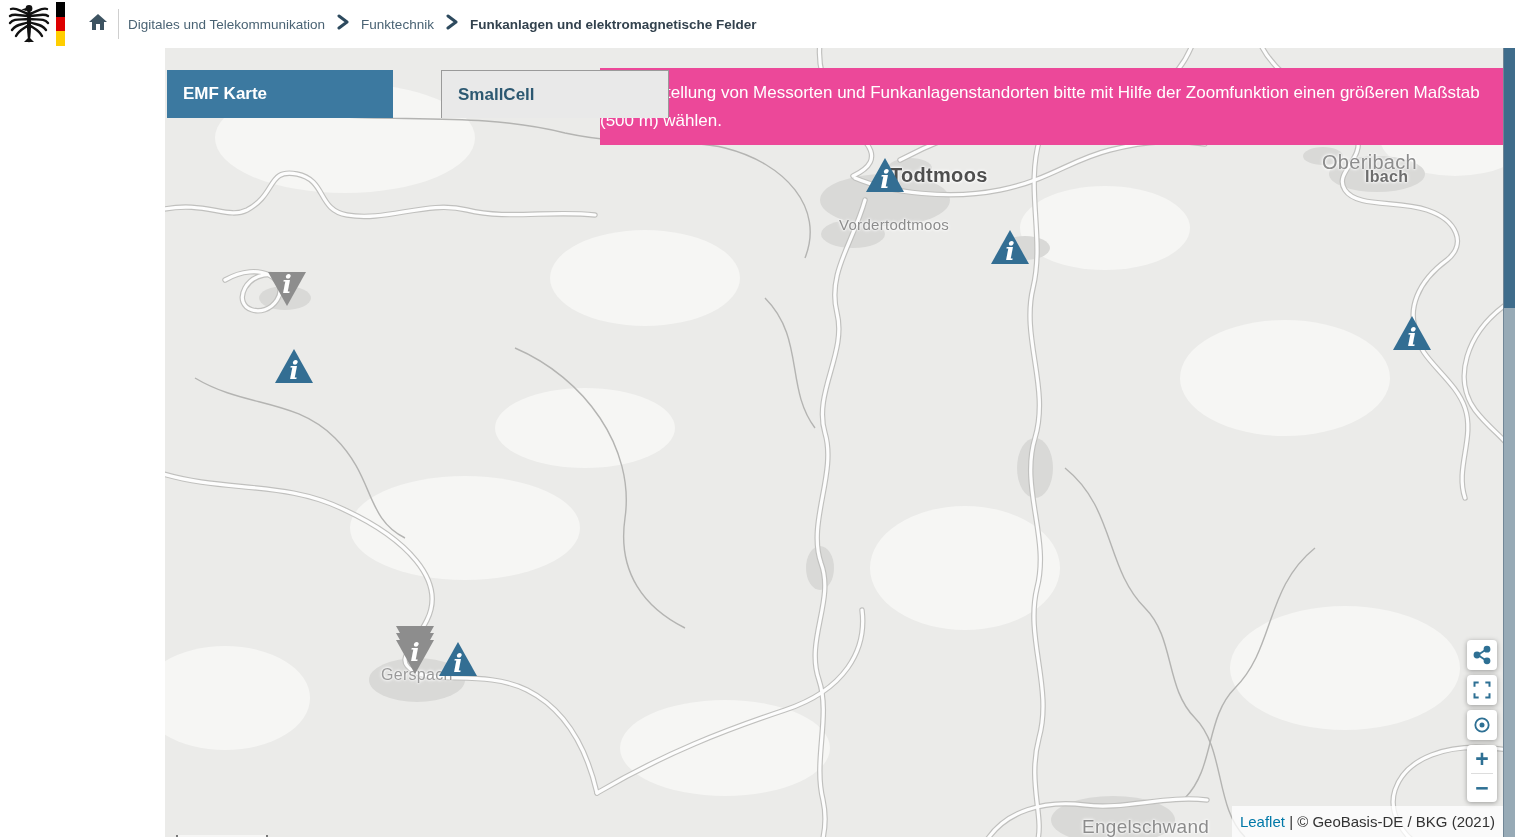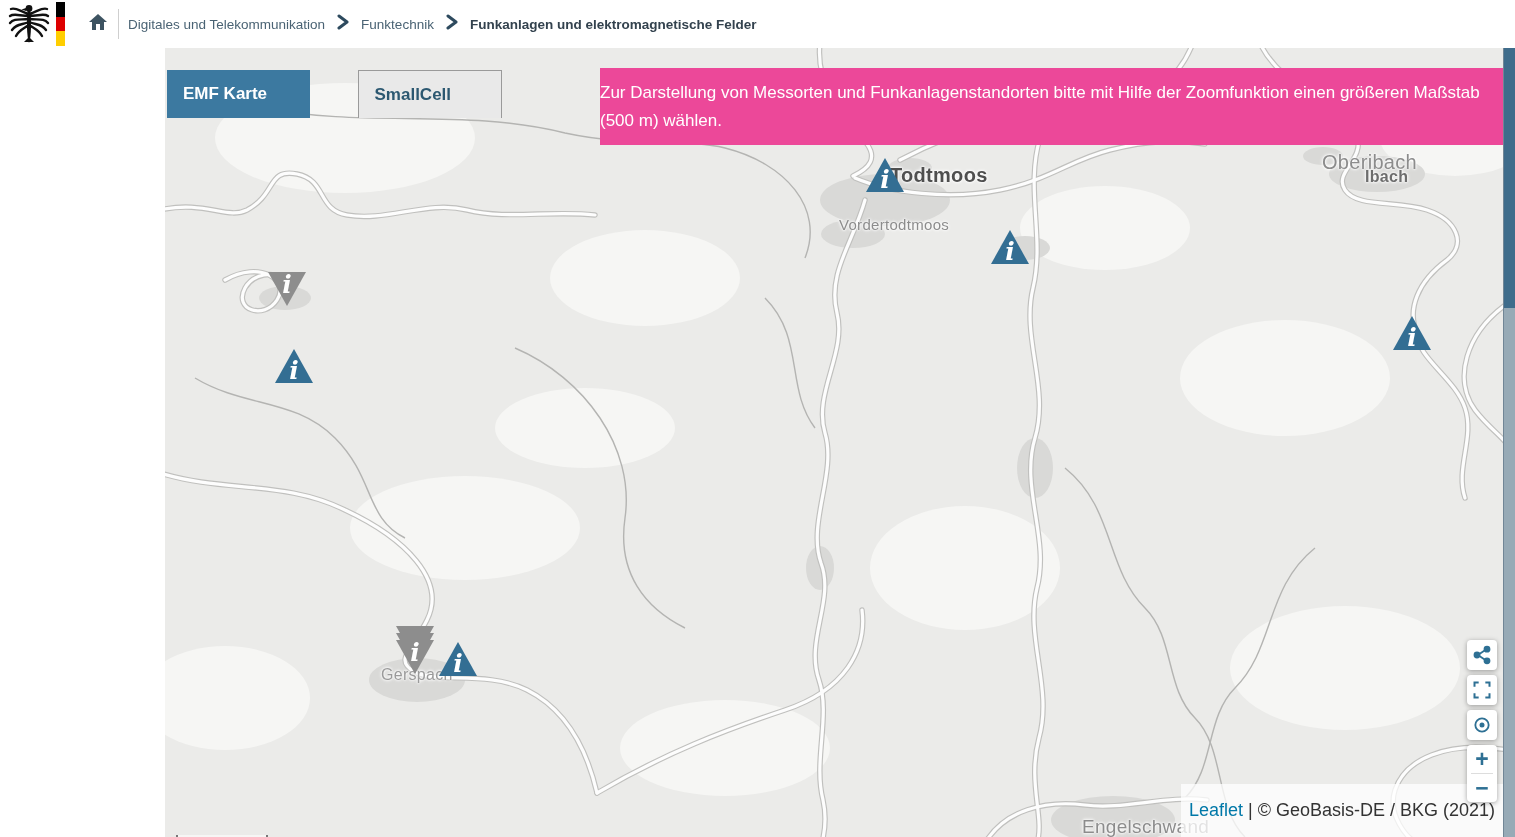--- a/index.html
+++ b/index.html
@@ -19,21 +19,21 @@
   .crumb.current{font-weight:bold;color:#33424e;cursor:default;}
   .chev{display:inline-block;margin:0 4px;}
   
   .map{position:absolute;left:165px;top:48px;width:1338px;height:789px;overflow:hidden;background:#ebebe9;}
   .map svg.basemap{position:absolute;left:0;top:0;}
   .place-label{position:absolute;white-space:nowrap;letter-spacing:.3px;
     text-shadow:0 0 2px #fff,0 0 3px #fff,0 0 4px #fff;z-index:5;}
   .marker{position:absolute;transform:translate(-50%,-50%);z-index:6;cursor:pointer;}
   .marker-glyph{fill:#ffffff;font-family:"DejaVu Serif",serif;font-style:italic;font-weight:bold;font-size:25px;text-anchor:middle;}
   
-  .panel{position:absolute;left:2px;top:22px;width:335px;z-index:20;}
+  .panel{position:absolute;left:2px;top:22px;width:502px;z-index:20;}
   .tabs{display:flex;height:48px;}
   .tab{flex:1;display:flex;align-items:center;padding-left:16px;font-size:17px;font-weight:bold;cursor:pointer;box-sizing:border-box;}
   .tab.active{background:#3c79a0;color:#ffffff;}
   .tab.inactive{background:#e9e9e9;color:#2c5871;border:1px solid #9a9a9a;border-bottom:none;margin-left:48px;}
   .searchbar{height:52px;background:#ffffff;border:1px solid #9ab1c0;border-top:none;
     display:flex;align-items:center;box-sizing:border-box;padding:0 12px;}
   .burger{width:28px;height:20px;display:flex;flex-direction:column;justify-content:space-between;cursor:pointer;margin-right:16px;}
   .burger div{height:4.5px;background:#3077a0;border-radius:1px;}
   .search-input{flex:1;border:none;outline:none;font-size:16px;color:#555555;font-family:"Liberation Sans",sans-serif;background:transparent;}
   .search-btn{width:30px;height:30px;border:none;background:transparent;cursor:pointer;padding:0;}
@@ -47,21 +47,21 @@
   .zoombox{position:absolute;right:6px;width:30px;background:#ffffff;border-radius:4px;
     box-shadow:0 1px 5px rgba(0,0,0,.35);z-index:25;display:flex;flex-direction:column;}
   .zoombtn{height:28px;display:flex;align-items:center;justify-content:center;
     font-size:23px;font-weight:bold;color:#2e7094;cursor:pointer;line-height:1;}
   .zoombox .sep{height:1px;background:#dddddd;margin:0 4px;}
   
   .scalebar{position:absolute;left:11px;top:755px;width:92px;box-sizing:border-box;z-index:24;
     border:2px solid #777777;border-top:none;background:rgba(255,255,255,.55);
     font-size:15px;color:#4a4a4a;padding:2px 6px 1px;line-height:1.2;margin-top:32px;}
   .attribution{position:absolute;right:0;bottom:0;z-index:24;background:rgba(255,255,255,.75);
-    padding:16px 8px;font-size:18px;color:#333333;white-space:nowrap;}
+    padding:7px 8px;font-size:15px;color:#333333;white-space:nowrap;}
   .attribution a{color:#0078a8;text-decoration:none;cursor:pointer;}
   
   .scrollstrip{position:absolute;left:1503px;top:48px;width:12px;height:789px;background:#97aab6;border-left:1px solid #718696;box-sizing:border-box;z-index:50;}
   .scrollthumb{position:absolute;left:0;top:0;width:100%;height:260px;background:#3f6c8b;cursor:pointer;}
 </style>
 </head>
 <body>
 
 <div class="header">
   <span class="eagle">

